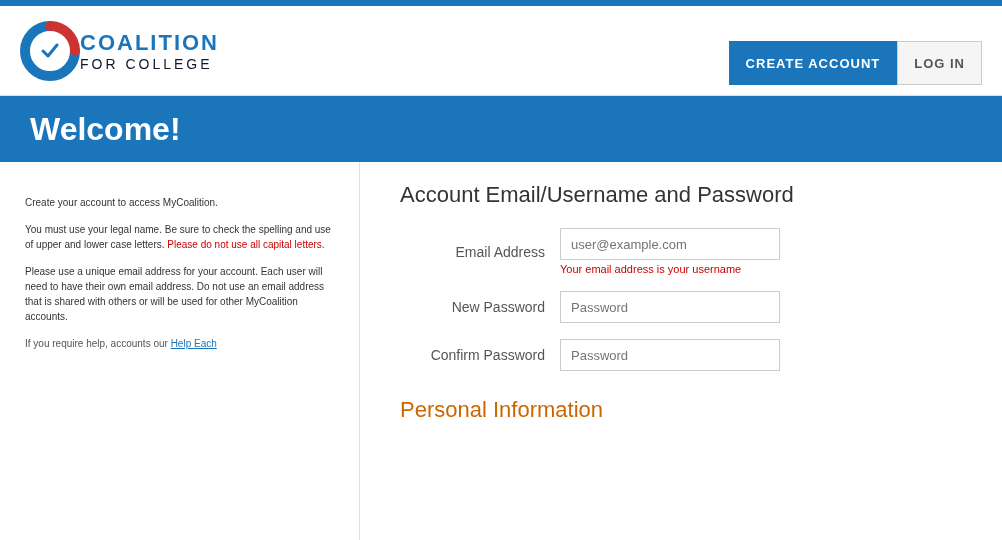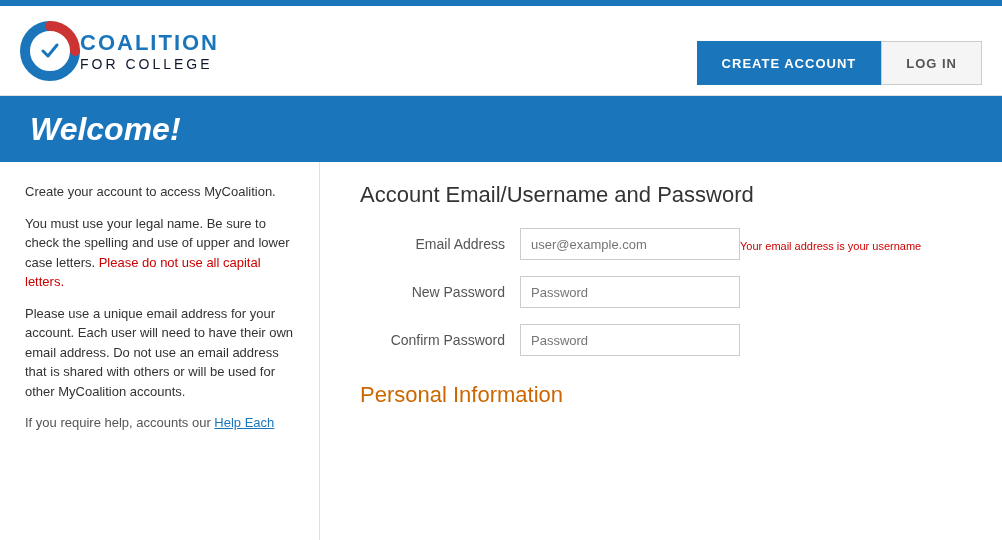--- a/index.html
+++ b/index.html
@@ -53,21 +53,21 @@
 
     
     .nav-tabs {
       display: flex;
       margin-left: auto;
       align-items: flex-end;
       height: 100%;
     }
 
     .nav-tab {
-      padding: 10px 24px;
+      padding: 10px 16px;
       font-size: 13px;
       font-weight: bold;
       letter-spacing: 1px;
       cursor: pointer;
       border: 1px solid #ccc;
       height: 44px;
       display: flex;
       align-items: center;
     }
 
@@ -89,36 +89,35 @@
       color: #fff;
       padding: 20px 30px;
       height: 66px;
       display: flex;
       align-items: center;
     }
 
     .welcome-banner h1 {
       font-size: 32px;
       font-weight: bold;
-      font-style: italic;
     }
 
     
     .content-area {
       display: flex;
       padding: 0;
       background: #fff;
       height: calc(540px - 6px - 90px - 66px);
     }
 
     
     .left-panel {
-      width: 320px;
-      padding: 20px 25px;
-      font-size: 13px;
+      width: 360px;
+      padding: 33px 25px;
+      font-size: 10px;
       line-height: 1.5;
       color: #333;
       border-right: 1px solid #e0e0e0;
     }
 
     .left-panel p {
       margin-bottom: 12px;
     }
 
     .left-panel .link-text {
@@ -159,22 +158,21 @@
     .form-label {
       width: 160px;
       text-align: right;
       padding-right: 15px;
       font-size: 14px;
       color: #555;
     }
 
     .form-input-wrapper {
       display: flex;
-      flex-direction: row;
-      align-items: center;
+      flex-direction: column;
     }
 
     .form-input {
       width: 220px;
       height: 32px;
       padding: 5px 10px;
       border: 1px solid #ccc;
       font-size: 13px;
       color: #999;
       outline: none;

